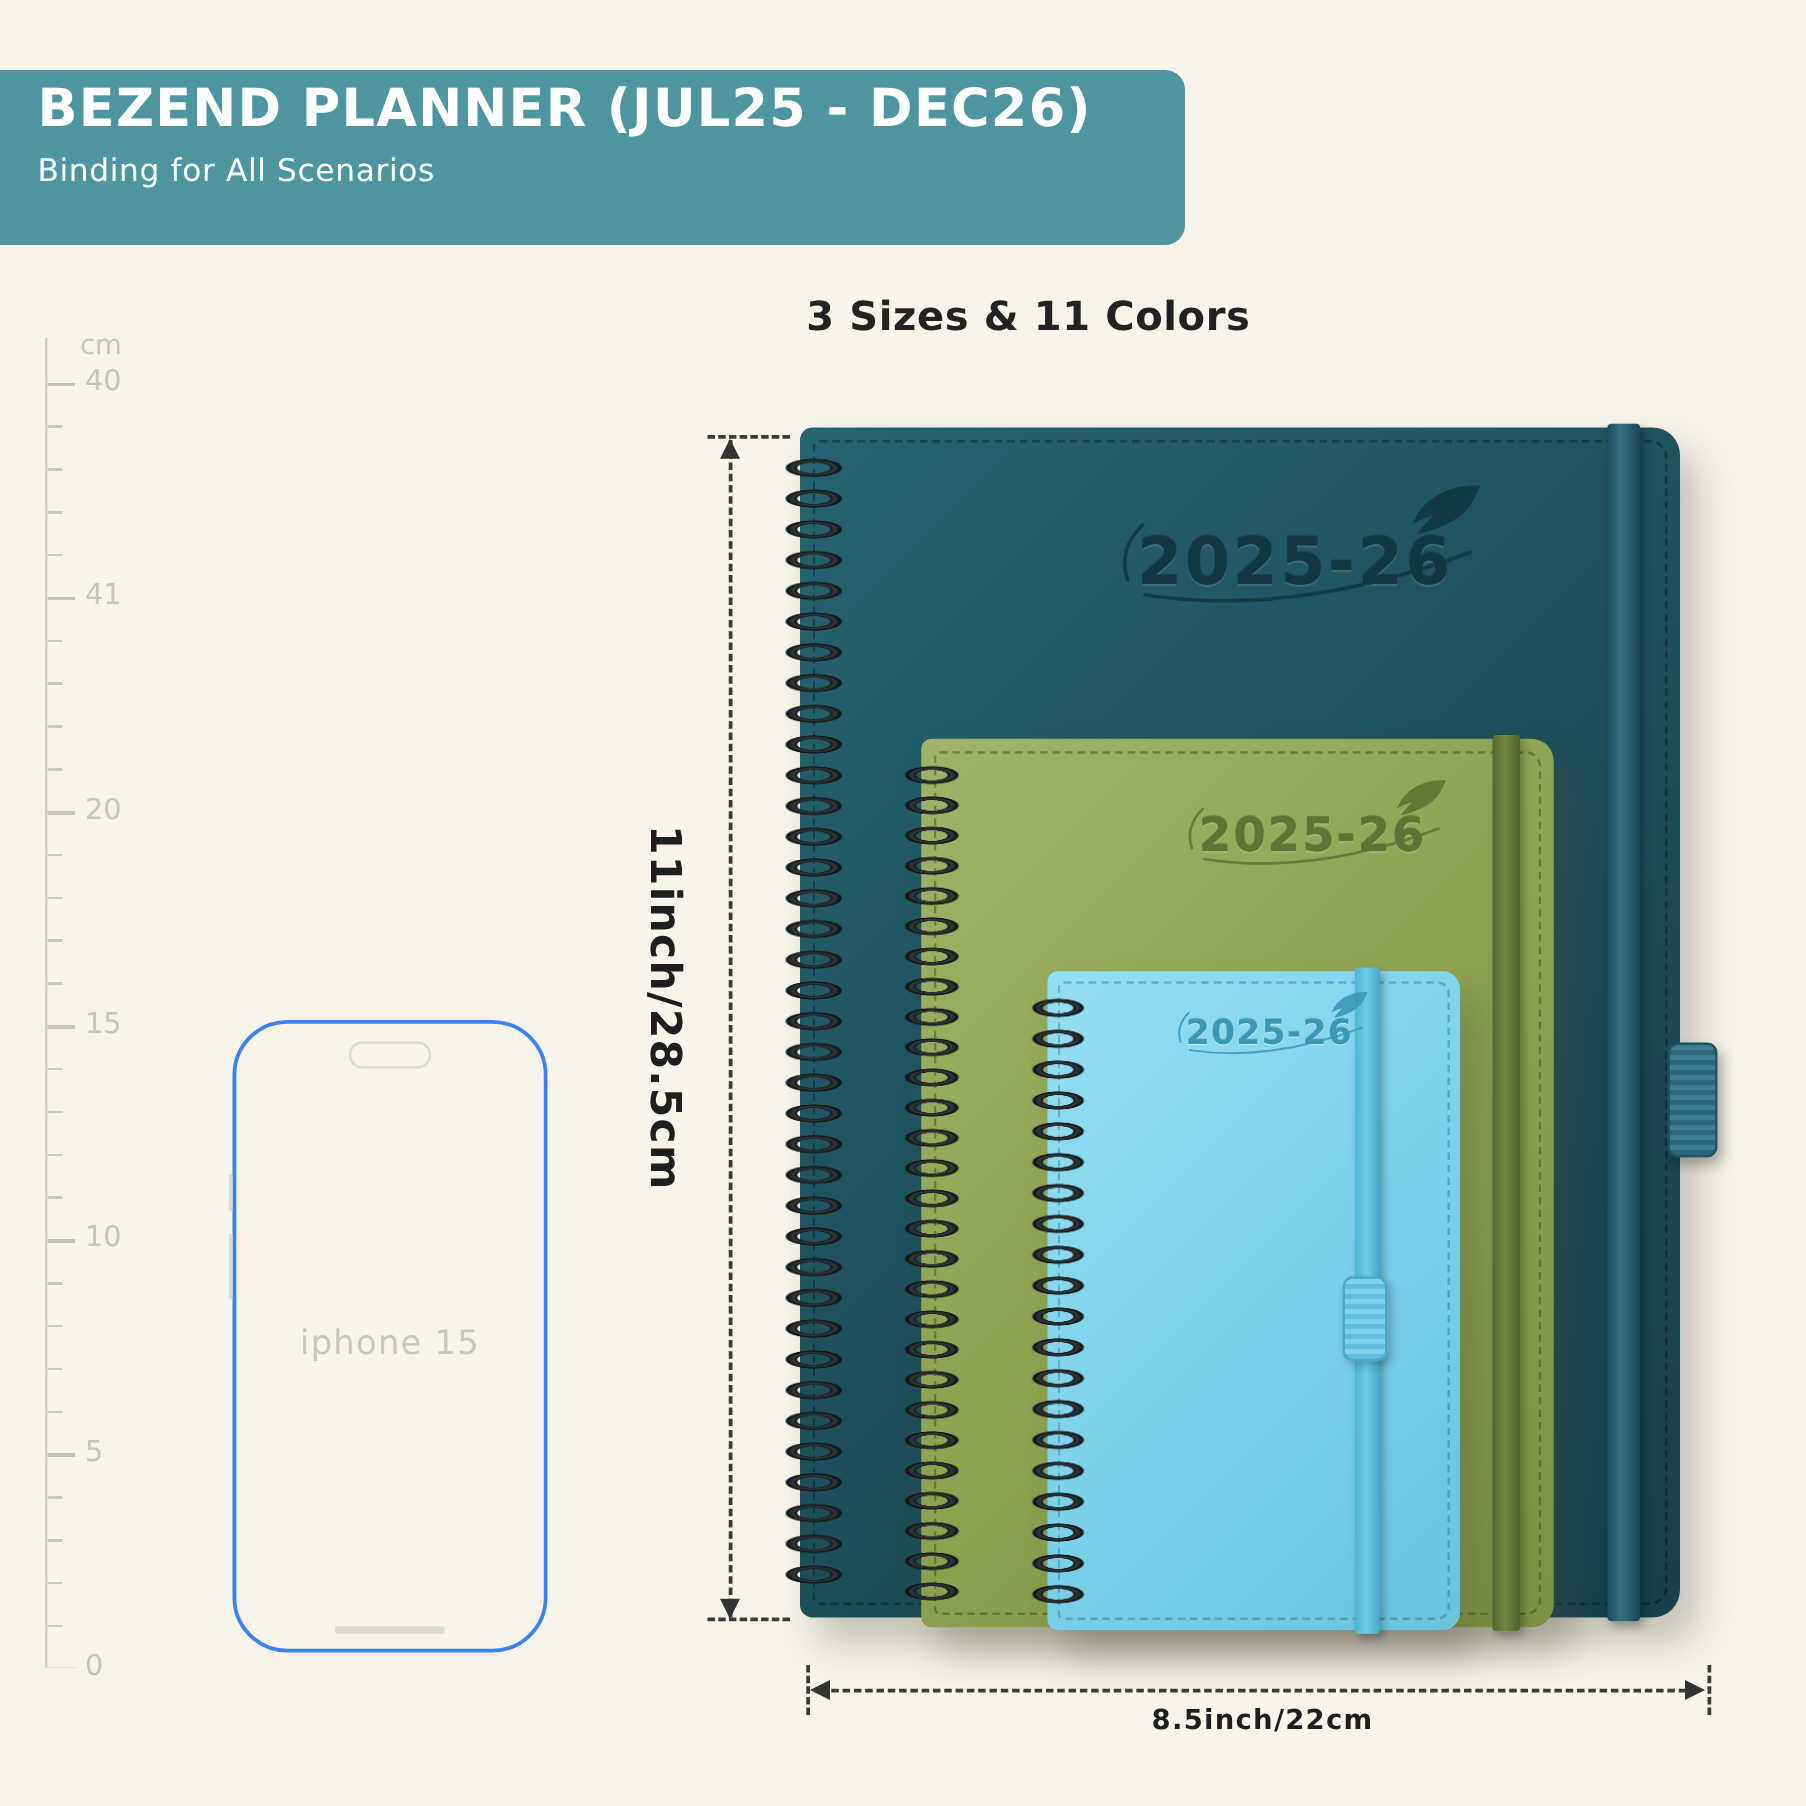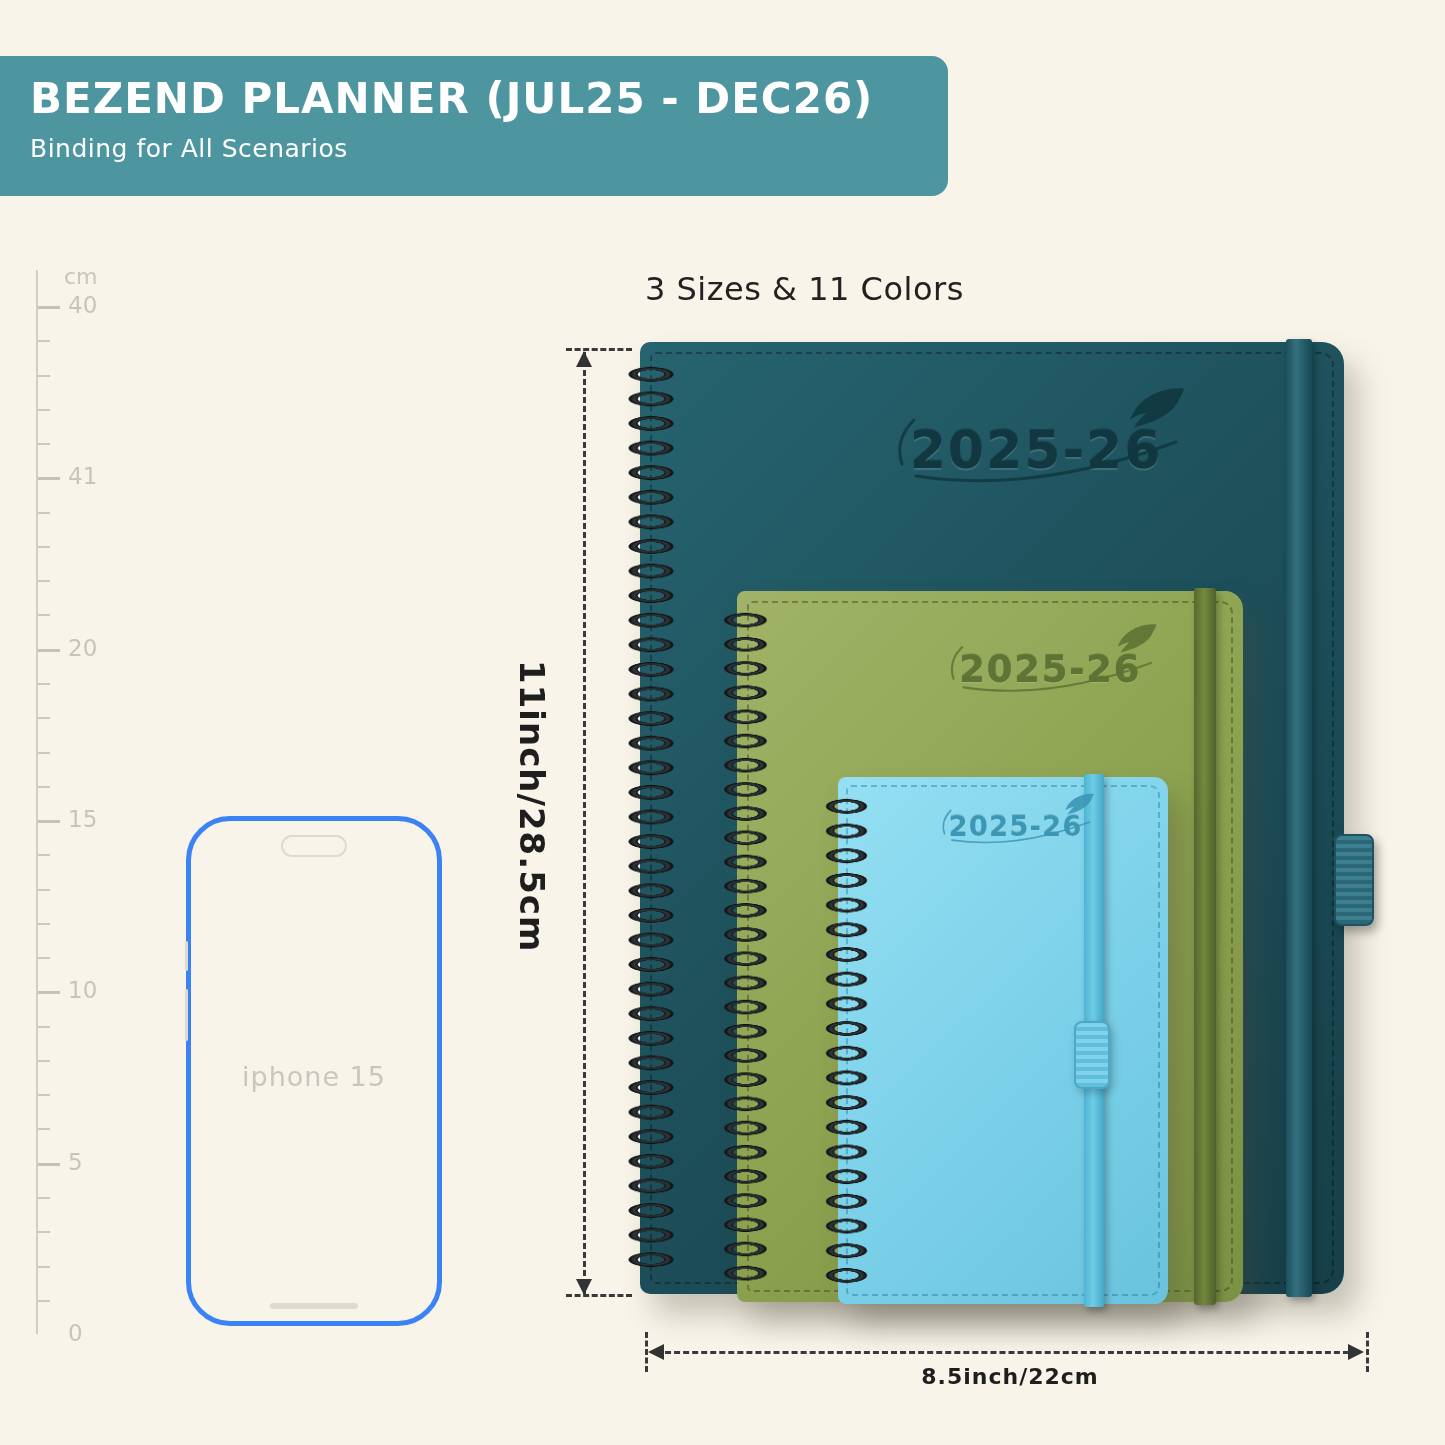--- a/index.html
+++ b/index.html
@@ -8,29 +8,29 @@
     width:1445px;height:1445px;
     background:#f8f4e9;
     font-family:"DejaVu Sans", sans-serif;
     overflow:hidden;
   }
 
   
   .banner{
     position:absolute;left:0;top:56px;width:948px;height:140px;
     background:#4d96a0;border-radius:0 16px 16px 0;
-    color:#ffffff;box-sizing:border-box;padding:20px 0 0 30px;z-index:5;
+    color:#ffffff;box-sizing:border-box;padding:8px 0 0 30px;z-index:5;
   }
   .banner-title{font-size:42px;font-weight:bold;letter-spacing:1px;line-height:1.1;}
   .banner-subtitle{font-size:25px;margin-top:12px;letter-spacing:0.5px;}
 
   
   .features{
     position:absolute;left:645px;top:226px;width:620px;z-index:5;
-    font-size:32px;font-weight:normal;color:#222;line-height:1.7;letter-spacing:0.5px;margin-top:36px;
+    font-size:32px;font-weight:bold;color:#222;line-height:1.7;letter-spacing:0.5px;
   }
 
   
   .ruler{
     position:absolute;left:36px;top:254px;width:92px;height:1064px;
     border-left:2px solid #d0cfc6;z-index:1;margin-top:16px;
   }
   .ruler-unit{position:absolute;left:26px;top:-6px;font-size:22px;color:#c7c6bd;}
   .ruler-ticks{
     position:absolute;left:0;top:36px;width:100%;height:1028px;
@@ -38,21 +38,21 @@
       repeating-linear-gradient(to bottom, #c4c3ba 0px, #c4c3ba 3px, transparent 3px, transparent 171.33px),
       repeating-linear-gradient(to bottom, #cbcac1 0px, #cbcac1 2px, transparent 2px, transparent 34.27px);
     background-size:22px 100%, 12px 100%;
     background-repeat:no-repeat,no-repeat;
   }
   .rl{position:absolute;left:30px;font-size:23px;color:#c6c5bc;}
 
   
   .phone{
     position:absolute;left:186px;top:816px;width:246px;height:500px;
-    border:5px solid #3b82f6;border-radius:44px;z-index:1;
+    border:3px solid #3b82f6;border-radius:44px;z-index:1;
   }
   .phone-island{
     position:absolute;left:50%;top:14px;transform:translateX(-50%);
     width:62px;height:18px;border:2px solid #dcdad1;border-radius:11px;
   }
   .phone-label{
     position:absolute;left:0;top:240px;width:100%;text-align:center;
     font-size:27px;color:#c8c7be;letter-spacing:1px;
   }
   .phone-home{

